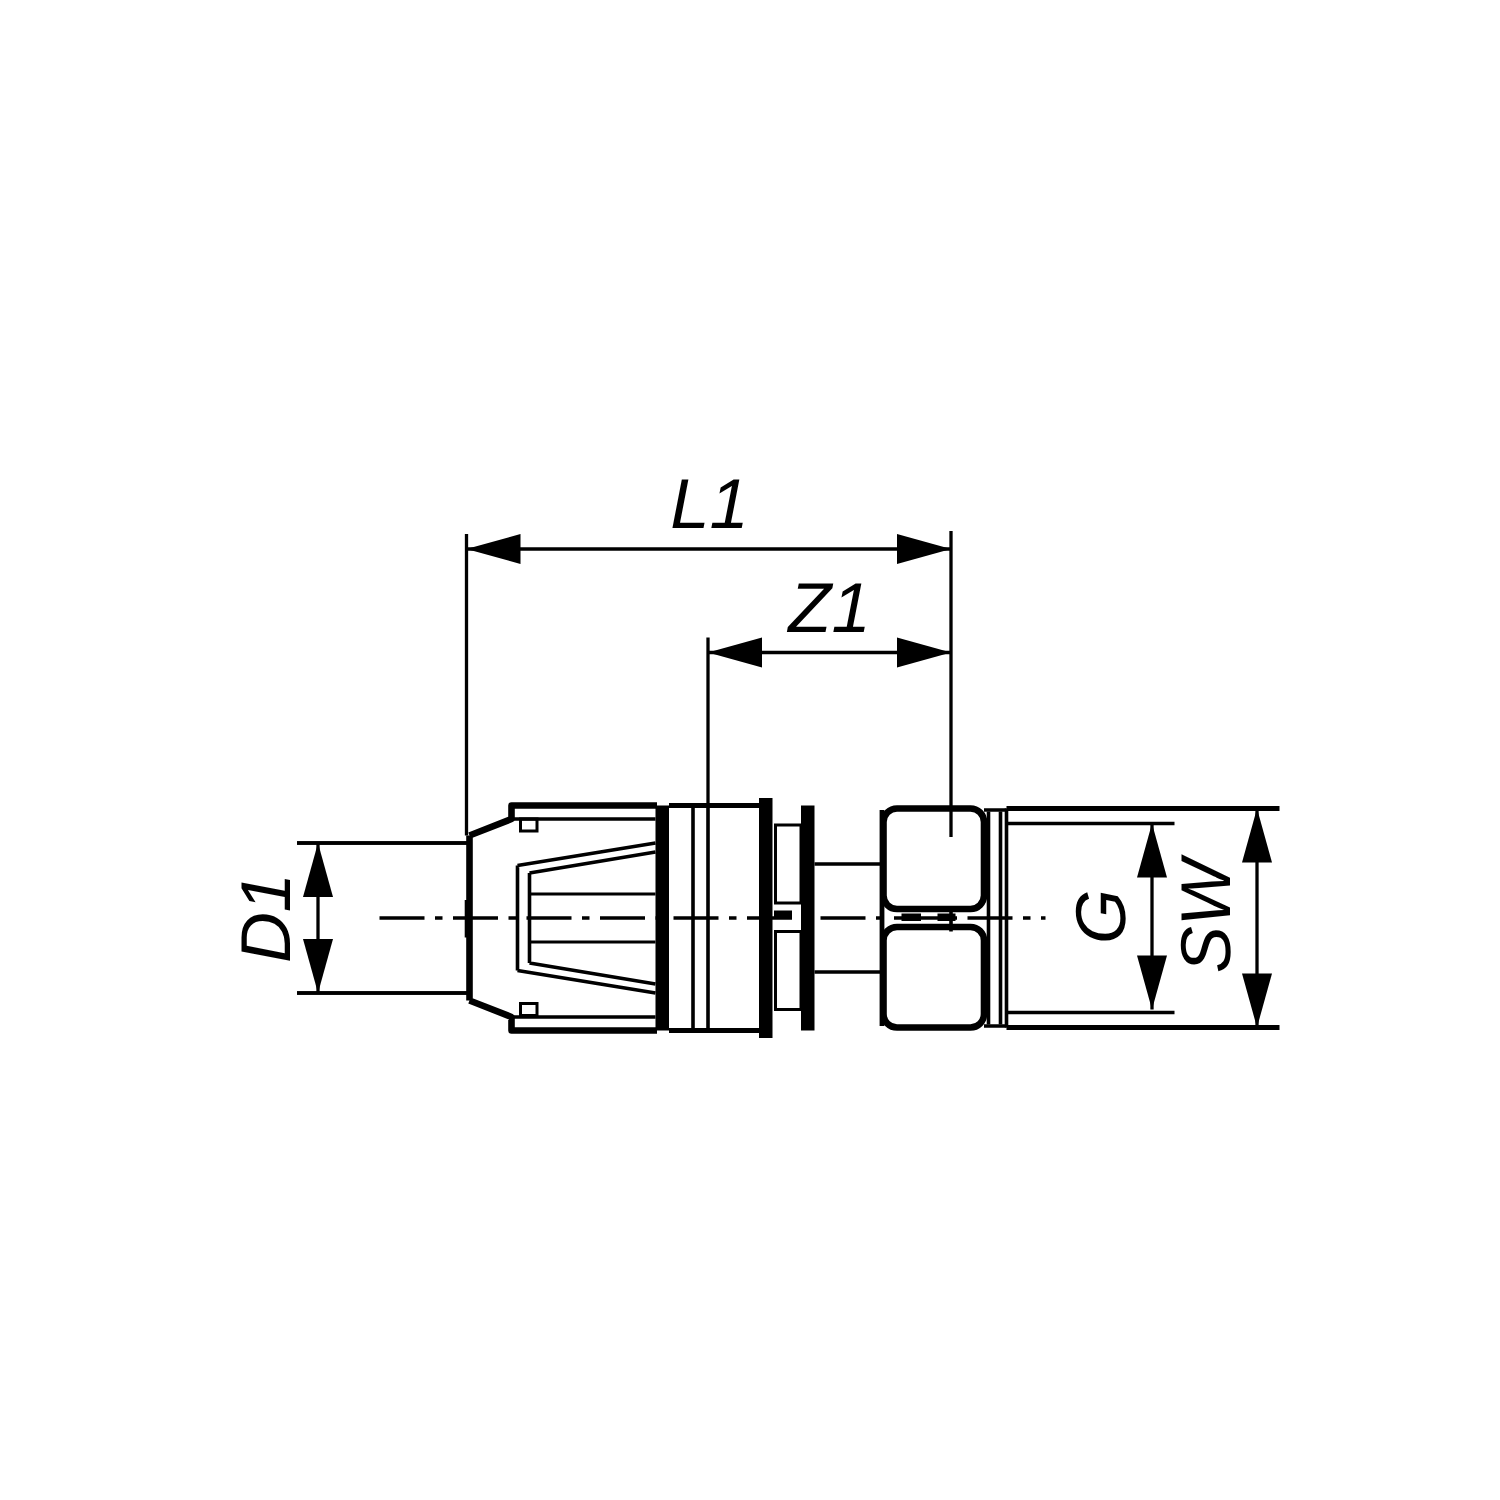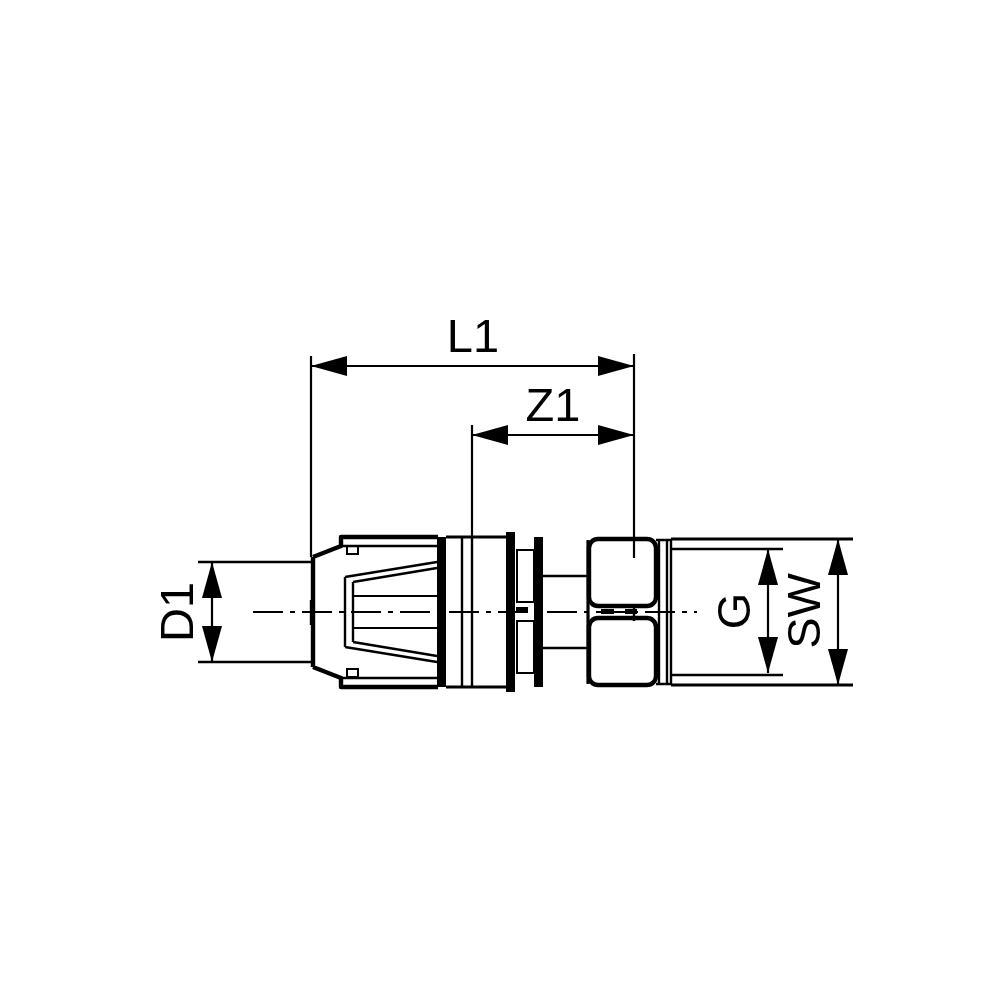--- a/index.html
+++ b/index.html
@@ -6,20 +6,21 @@
     margin: 0;
     padding: 0;
     background: #ffffff;
   }
   .canvas {
     position: relative;
     width: 1000px;
     height: 1000px;
     background: var(--paper, #ffffff);
     font-family: "Liberation Sans", sans-serif;
+    font-style: italic;
   }
   svg { display: block; }
 
   
   .ln      { fill: none; stroke: var(--ink, #000); stroke-width: 2.4; }
   .ln-thin { fill: none; stroke: var(--ink, #000); stroke-width: 2;   }
   .ln-mid  { fill: none; stroke: var(--ink, #000); stroke-width: 3.2; stroke-linejoin: round; }
   .ln-thick{ fill: none; stroke: var(--ink, #000); stroke-width: 4.4; stroke-linejoin: round; }
   .dim     { fill: none; stroke: var(--ink, #000); stroke-width: 2.2; }
   .cl      { fill: none; stroke: var(--ink, #000); stroke-width: 2.2;

